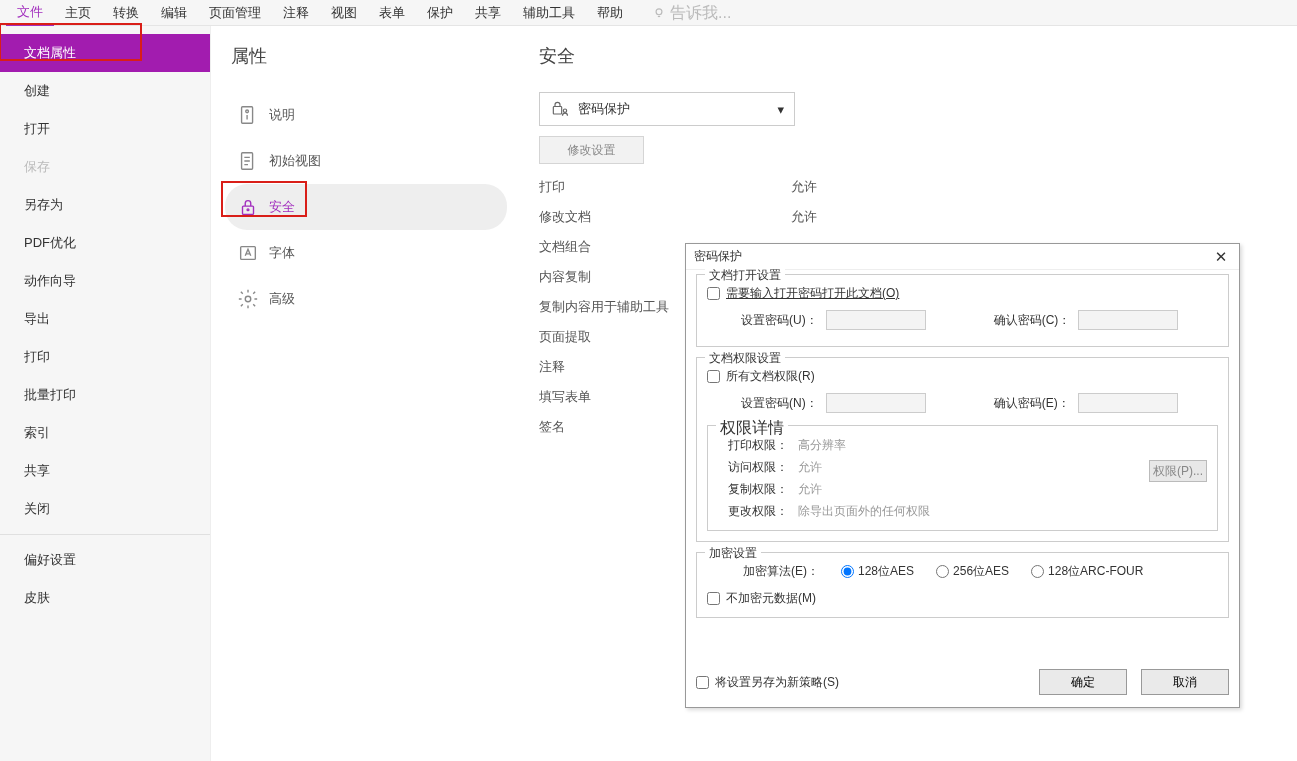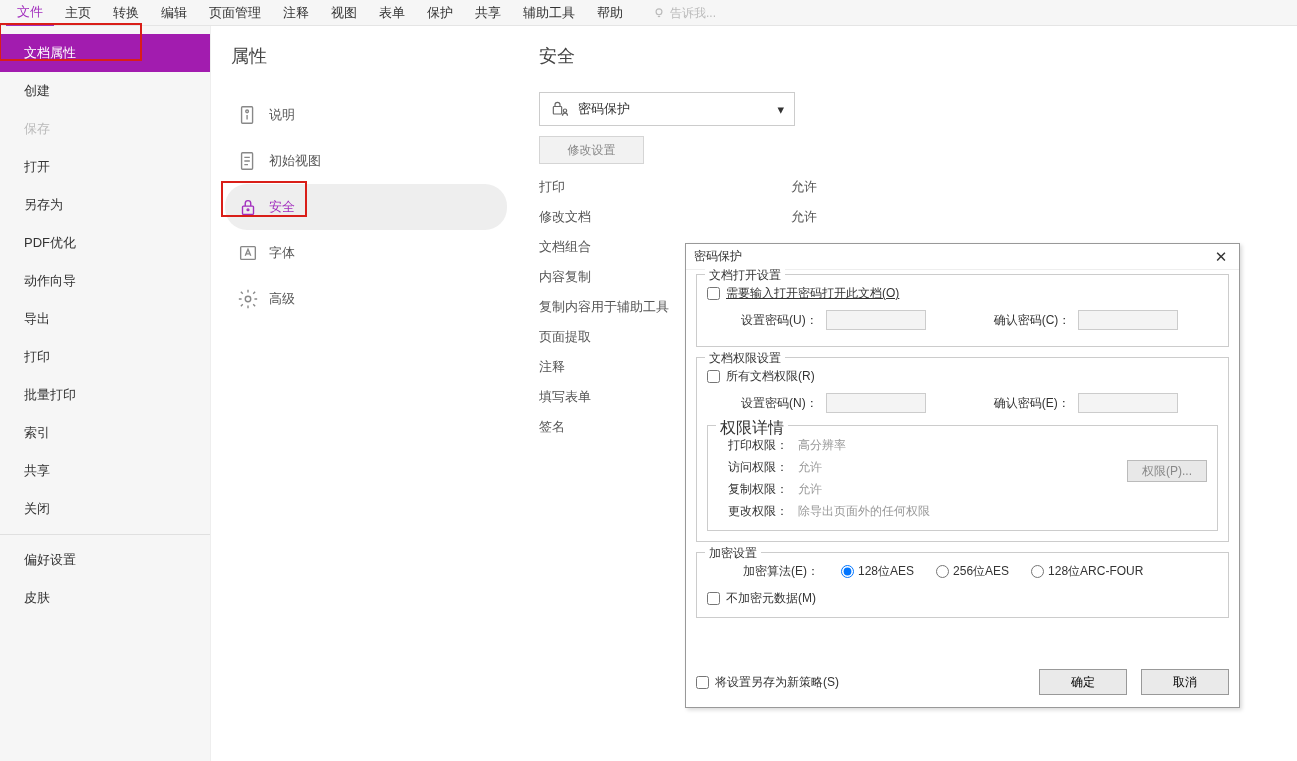--- a/index.html
+++ b/index.html
@@ -4,21 +4,21 @@
 <style>
 * { box-sizing: border-box; margin: 0; padding: 0; font-family: "Microsoft YaHei", "PingFang SC", sans-serif; }
 body { background: #fff; width: 1297px; height: 761px; overflow: hidden; font-size: 13px; color: #333; position: relative; }
 
 
 .ribbon { height: 26px; background: #f6f6f6; border-bottom: 1px solid #e5e5e5; display: flex; align-items: center; padding: 0 6px; }
 .ribbon .tab { padding: 4px 11px; cursor: pointer; color: #333; font-size: 13px; }
 .ribbon .tab.active { color: #a22fbe; border-bottom: 2px solid #a22fbe; }
 .ribbon .search-wrap { display: flex; align-items: center; margin-left: 18px; color: #aaa; }
 .ribbon .search-wrap svg { width: 14px; height: 14px; margin-right: 4px; }
-.ribbon .search-wrap input { border: none; background: transparent; outline: none; font-size: 12px; width: 80px; }
+.ribbon .search-wrap input { border: none; background: transparent; outline: none; font-size: 16px; width: 80px; }
 .ribbon .search-wrap input::placeholder { color: #bbb; }
 
 
 .main { display: flex; height: calc(100% - 26px); }
 
 
 .file-side { width: 211px; background: #f6f6f6; border-right: 1px solid #eee; padding-top: 8px; position: relative; }
 .file-side .item { height: 38px; display: flex; align-items: center; padding-left: 24px; cursor: pointer; color: #333; }
 .file-side .item.active { background: #a21caf; color: #fff; text-align: center; }
 .file-side .item.disabled { color: #bbb; }
@@ -56,21 +56,21 @@
 .chk-row input { margin-right: 6px; }
 .pw-row { display: flex; align-items: center; margin-bottom: 6px; gap: 8px; }
 .pw-row .lbl { width: auto; text-align: right; }
 .pw-row input[type=password] { width: 100px; height: 20px; border: 1px solid #999; padding: 0 4px; }
 .pw-row input[disabled] { background: #f4f4f4; border-color: #ccc; }
 .perm-field { border: 1px solid #ccc; padding: 8px 10px; position: relative; margin-top: 12px; }
 .perm-field .legend { position: absolute; top: -8px; left: 8px; background: #fff; padding: 0 4px; font-size: 16px; }
 .perm-row { display: flex; height: 22px; align-items: center; }
 .perm-row .k { width: 70px; text-align: right; margin-right: 10px; }
 .perm-row .v { color: #999; }
-.perm-btn { position: absolute; right: 10px; bottom: 48px; width: 80px; height: 22px; border: 1px solid #bbb; background: #e8e8e8; color: #888; font-size: 12px; cursor: pointer; }
+.perm-btn { position: absolute; right: 10px; bottom: 48px; width: 58px; height: 22px; border: 1px solid #bbb; background: #e8e8e8; color: #888; font-size: 12px; cursor: pointer; }
 .enc-row { display: flex; align-items: center; gap: 22px; margin-bottom: 10px; padding-left: 36px; }
 .enc-row label { display: flex; align-items: center; gap: 4px; cursor: pointer; }
 .dlg-footer { display: flex; align-items: center; padding: 0 10px; gap: 14px; position: absolute; bottom: 12px; left: 0; right: 0; }
 .dlg-footer .spacer { flex: 1; }
 .dlg-footer button { width: 88px; height: 26px; border: 1px solid #999; background: #eaeaea; font-size: 12px; cursor: pointer; }
 .u { text-decoration: underline; }
 </style>
 </head>
 <body>
 
@@ -99,25 +99,25 @@
 <div class="main">
 
   <div class="file-side">
     <div class="highlight-box" style="left:-1px;top:-3px;width:143px;height:38px;"></div>
     <div class="item active">
         <span>文档属性</span>
       </div>
     <div class="item">
         <span>创建</span>
       </div>
+    <div class="item">
+        <span>打开</span>
+      </div>
     <div class="item disabled">
         <span>保存</span>
-      </div>
-    <div class="item">
-        <span>打开</span>
       </div>
     <div class="item">
         <span>另存为</span>
       </div>
     <div class="item">
         <span>PDF优化</span>
       </div>
     <div class="item">
         <span>动作向导</span>
       </div>

